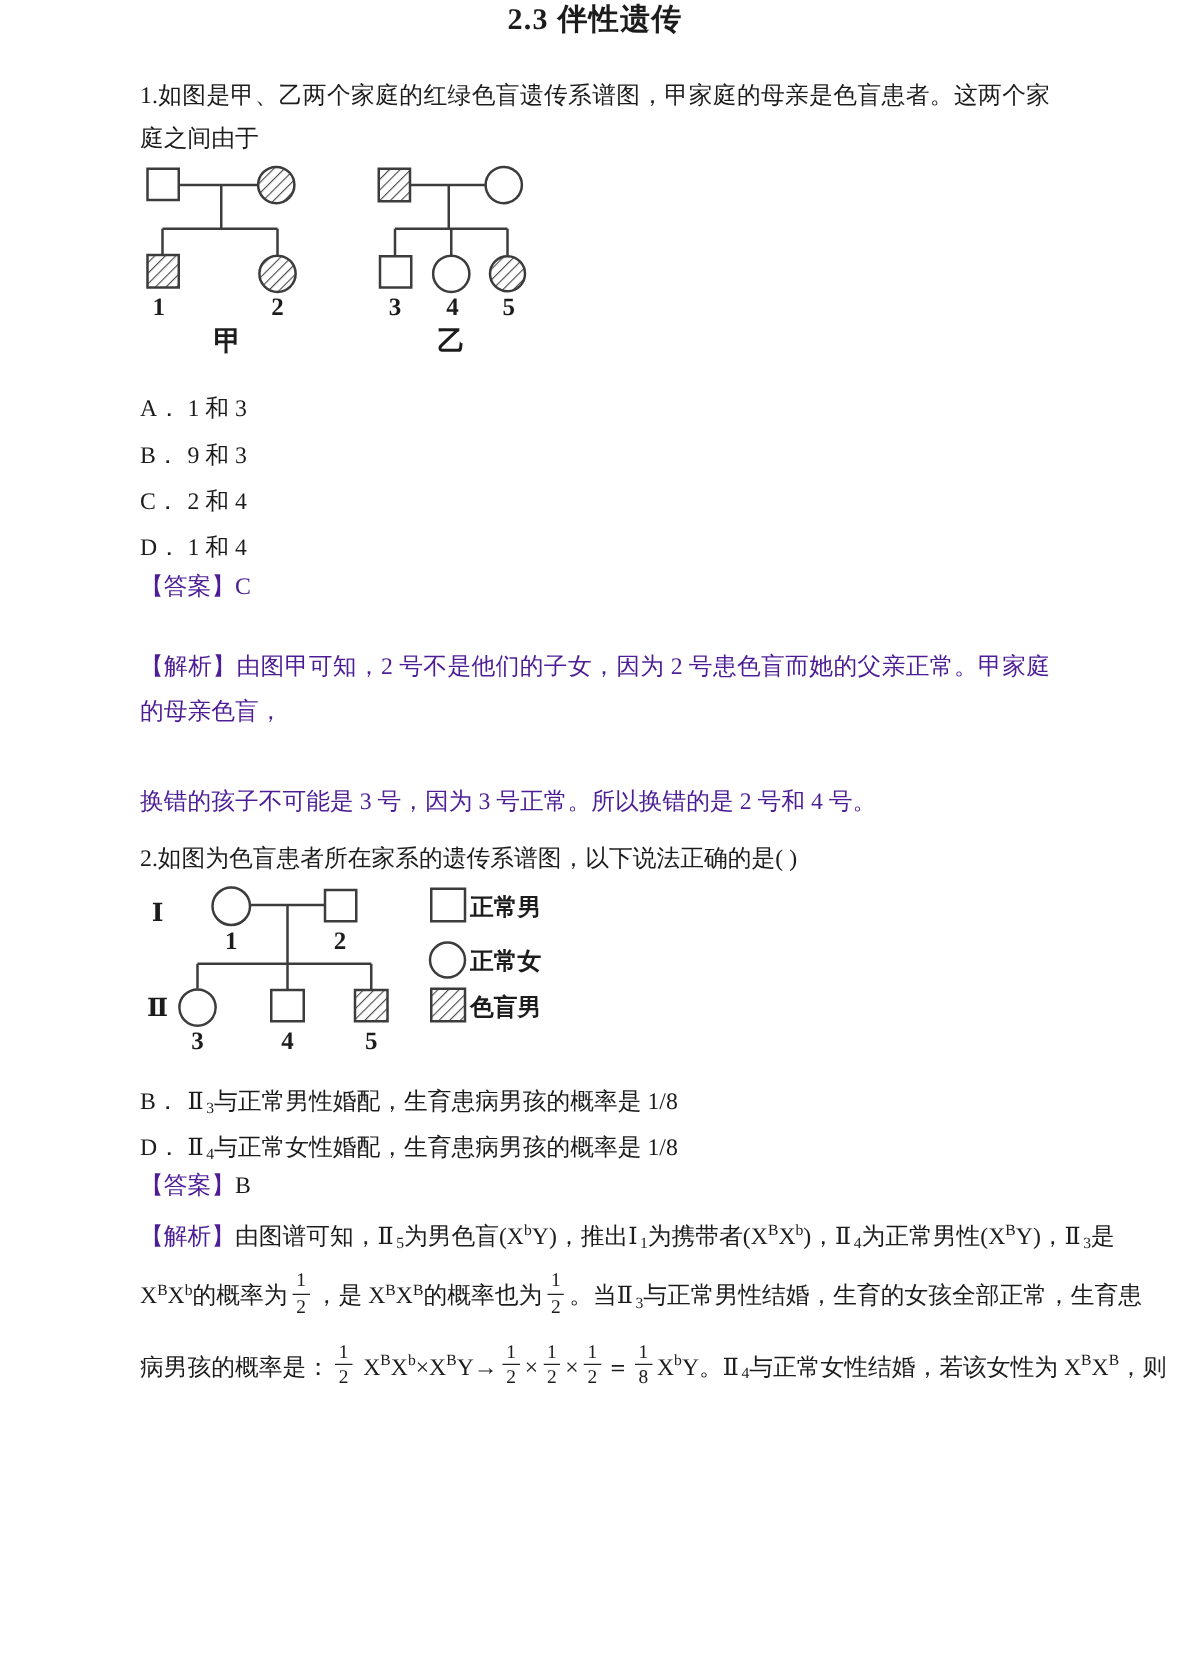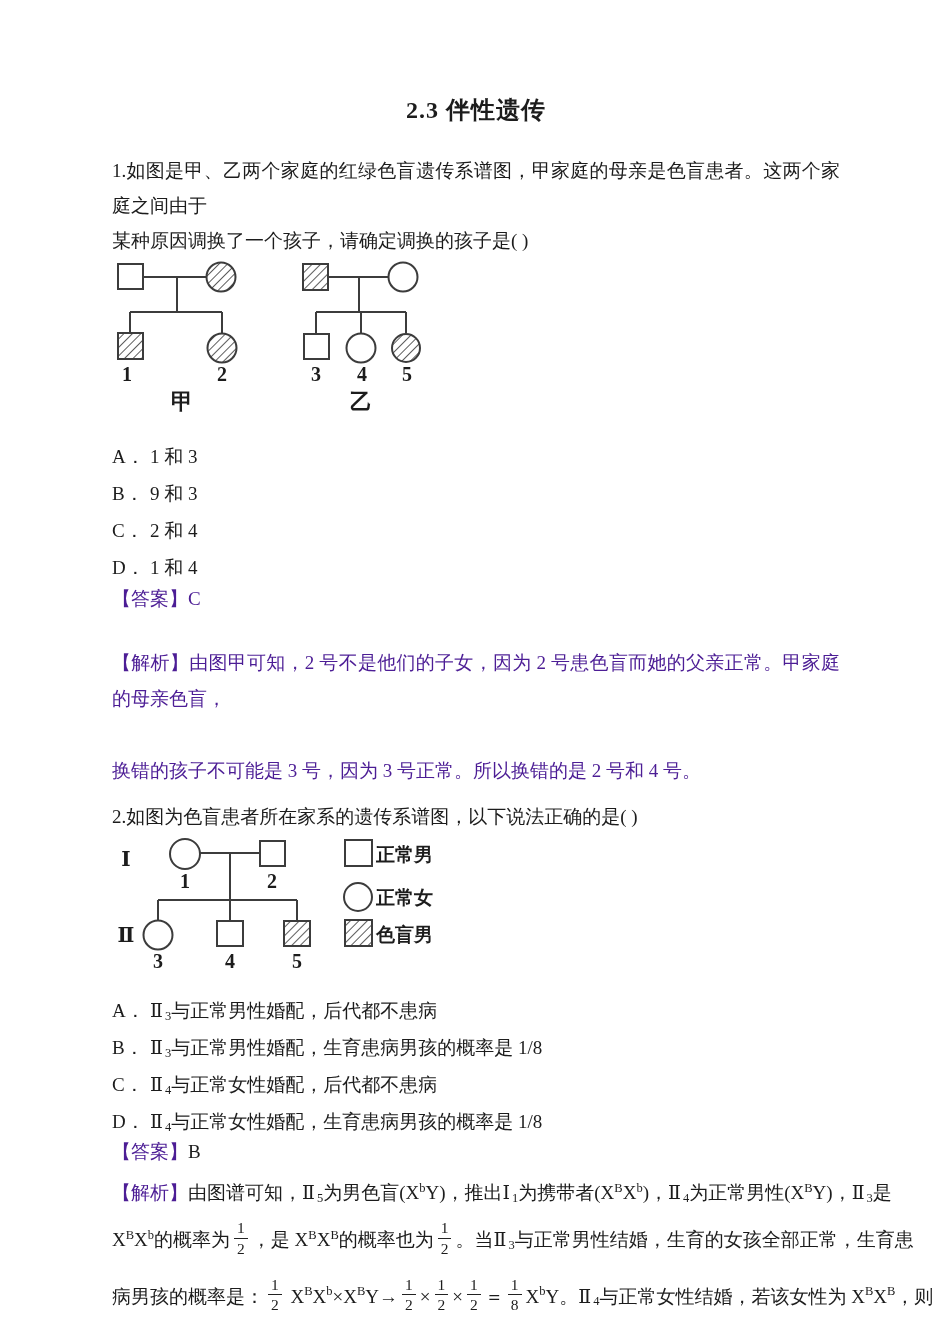--- a/index.html
+++ b/index.html
@@ -6,21 +6,21 @@
   .page{
     position:relative;
     width:950px;height:1344px;
     background:#ffffff;
     overflow:hidden;
     font-family:"Liberation Serif","DejaVu Serif",serif;
     color:#1c1c1c;
   }
   .content{padding:0 110px 0 112px;}
   .doc-title{
-    margin:0;padding-top:94px;
+    margin:0;
     font-size:24px;line-height:32px;
     font-weight:bold;text-align:center;
     letter-spacing:1px;
   }
   .stem{font-size:19px;line-height:35px;margin-top:27px;text-align:justify;}
   .stem .line{display:block;}
   .q2stem{margin-top:3px;line-height:22px;padding-top:14px;}
   .pedigree{display:block;margin-top:2px;}
   .pedigree2{display:block;margin-top:8px;}
   .optlist{margin-top:34px;}
@@ -50,21 +50,20 @@
 </head>
 <body>
 
 <div class="page">
   <div class="content">
 
     <h1 class="doc-title">2.3 伴性遗传</h1>
 
     <div class="stem">
       <span class="line">1.如图是甲、乙两个家庭的红绿色盲遗传系谱图，甲家庭的母亲是色盲患者。这两个家庭之间由于</span>
-      <span class="line">某种原因调换了一个孩子，请确定调换的孩子是( )</span>
     </div>
 
     <svg class="pedigree" width="322" height="152" viewBox="0 0 322 152">
       <defs>
         <pattern id="hatch1" width="6" height="6" patternUnits="userSpaceOnUse" patternTransform="rotate(45)">
           <rect width="6" height="6" fill="#ffffff"></rect>
           <line x1="0" y1="0" x2="0" y2="6" stroke="#4a4a4a" stroke-width="1.8"></line>
         </pattern>
       </defs>
       <g stroke="#3c3c3c" stroke-width="2" fill="none">
@@ -163,27 +162,21 @@
       </g>
       <g fill="#1c1c1c" font-size="19" font-weight="bold" text-anchor="start">
         <text x="264" y="25">正常男</text>
         <text x="264" y="68">正常女</text>
         <text x="264" y="105">色盲男</text>
       </g>
     </svg>
 
     <div class="optlist optlist2">
       <div class="opt">
-        <span class="letter">A．</span><span>Ⅱ<span class="sub">3</span>与正常男性婚配，后代都不患病</span>
-      </div>
-      <div class="opt">
         <span class="letter">B．</span><span>Ⅱ<span class="sub">3</span>与正常男性婚配，生育患病男孩的概率是 1/8</span>
-      </div>
-      <div class="opt">
-        <span class="letter">C．</span><span>Ⅱ<span class="sub">4</span>与正常女性婚配，后代都不患病</span>
       </div>
       <div class="opt">
         <span class="letter">D．</span><span>Ⅱ<span class="sub">4</span>与正常女性婚配，生育患病男孩的概率是 1/8</span>
       </div>
     </div>
 
     <div class="answer answer2">
       <span class="red">【答案】</span><span>B</span>
     </div>
 

